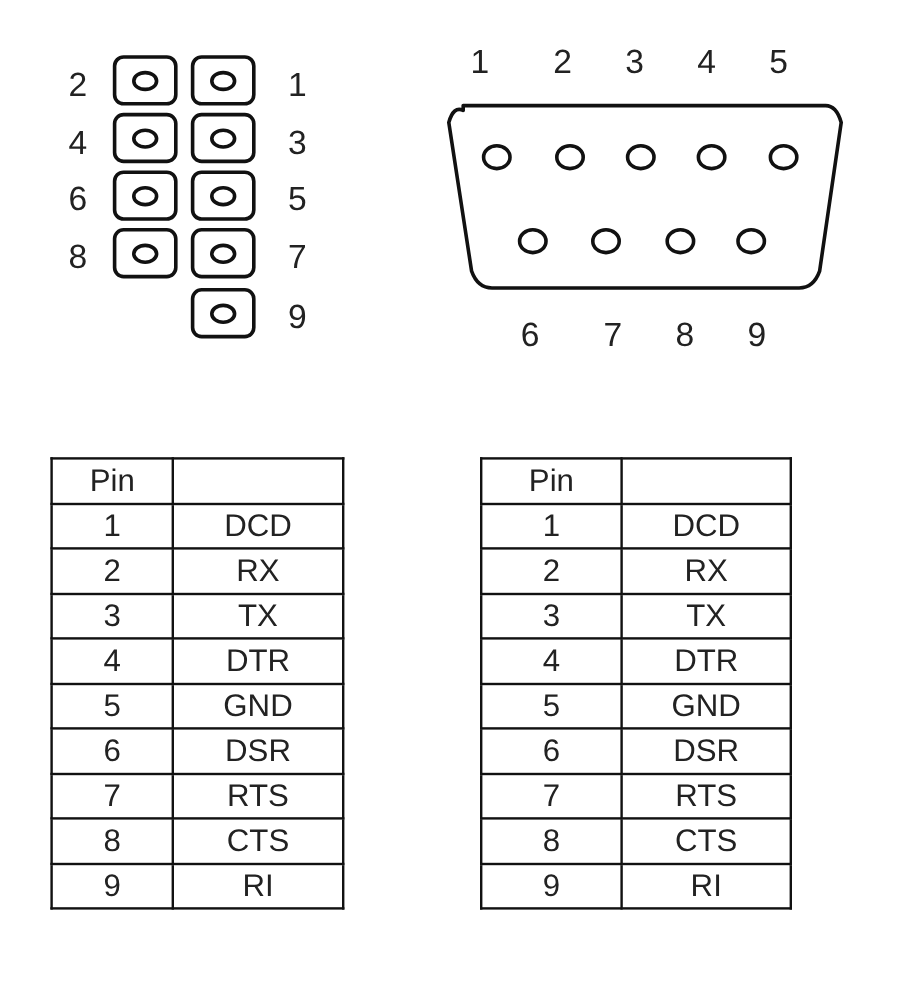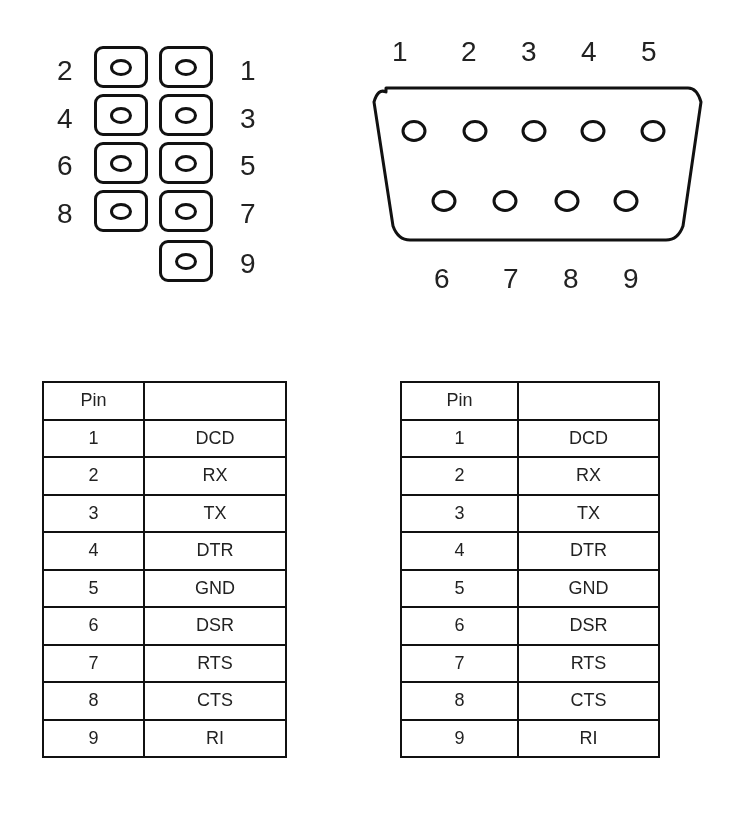--- a/index.html
+++ b/index.html
@@ -1,20 +1,20 @@
 <!DOCTYPE html>
 <html><head>
 <meta charset="utf-8">
 <style>
   html,body{margin:0;padding:0;background:#fff;}
   body{width:750px;height:832px;position:relative;overflow:hidden;font-family:"Liberation Sans",sans-serif;color:#111;}
   .num{position:absolute;font-size:28px;line-height:28px;color:#222;font-family:"Liberation Sans",sans-serif;}
   .hdr-pin{position:absolute;width:54px;height:42px;border:3px solid #111;border-radius:9px;box-sizing:border-box;background:#fff;}
   .hdr-pin .hole{position:absolute;left:50%;top:50%;width:22px;height:17px;margin:-8.5px 0 0 -11px;border:3px solid #111;border-radius:50%;box-sizing:border-box;}
-  table.pins{position:absolute;border-collapse:collapse;font-family:"Liberation Sans",sans-serif;font-size:18px;padding-left:41px;}
+  table.pins{position:absolute;border-collapse:collapse;font-family:"Liberation Sans",sans-serif;font-size:26px;padding-left:41px;}
   table.pins td{border:2.5px solid #111;height:35.5px;padding:0;text-align:center;color:#222;}
   svg{position:absolute;left:0;top:0;}
 </style>
 </head>
 <body>
 
 <div>
   <span class="num" style="left:57px;top:57px">2</span>
   <span class="num" style="left:57px;top:105px">4</span>
   <span class="num" style="left:57px;top:152px">6</span>

